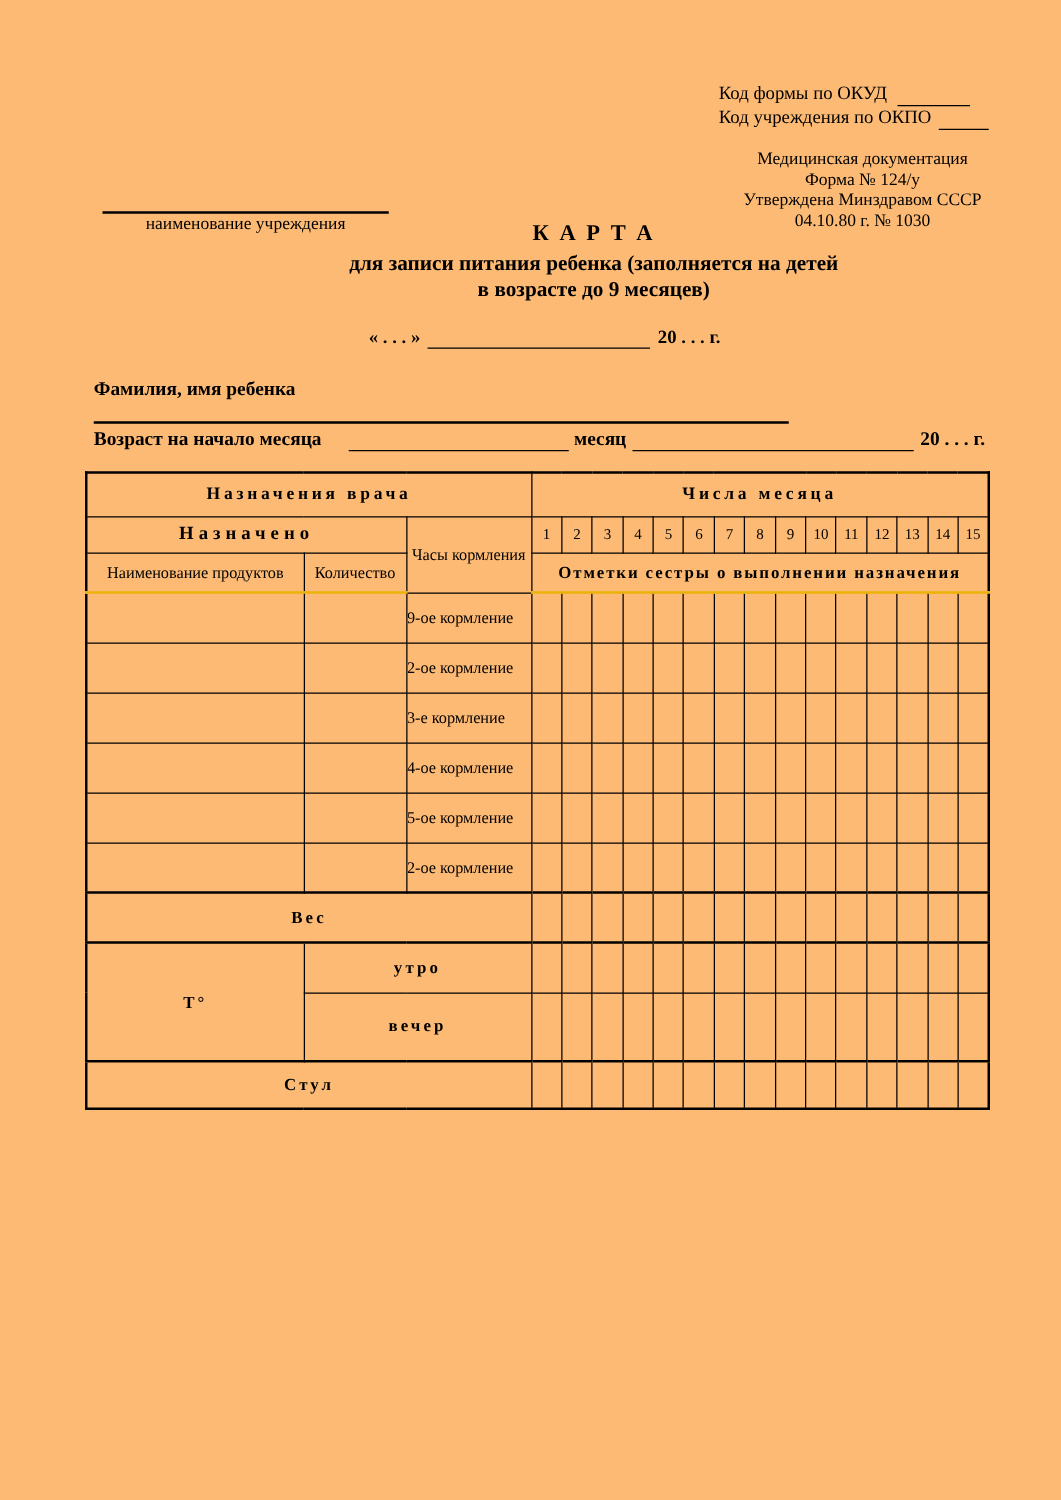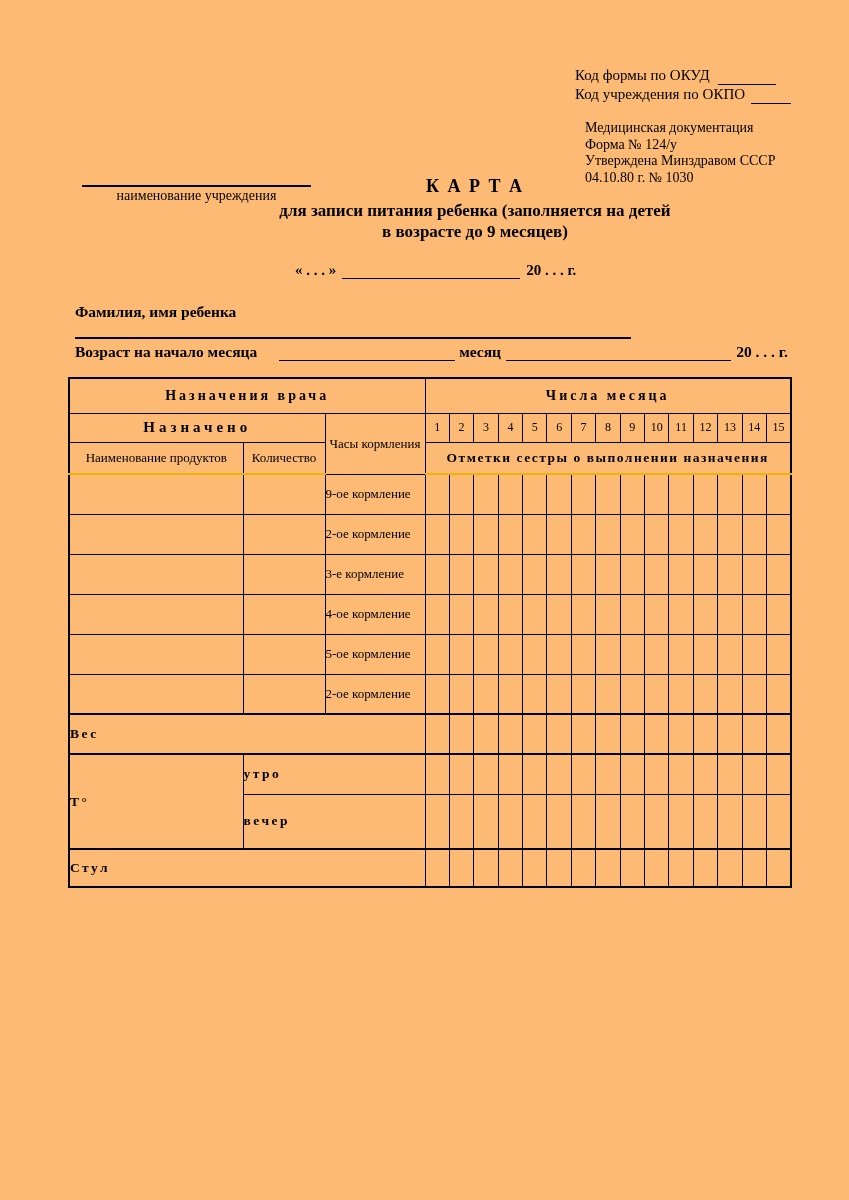--- a/index.html
+++ b/index.html
@@ -10,25 +10,25 @@
     overflow:hidden;
   }
 
   
   .codes { position:absolute; top:66px; left:575px; font-size:15px; line-height:19px; }
   .uline { display:inline-block; border-bottom:1.5px solid #000; height:13px; vertical-align:bottom; }
   .u1 { width:58px; margin-left:8px; }
   .u2 { width:40px; margin-left:6px; }
 
   
-  .docblock { position:absolute; top:120px; left:585px; width:210px; 
+  .docblock { position:absolute; top:120px; left:585px; width:210px; text-align:center;
               font-size:14px; line-height:16.5px; }
 
   
-  .inst { position:absolute; top:168px; left:82px; width:229px; text-align:center; font-size:14px; }
+  .inst { position:absolute; top:152px; left:82px; width:229px; text-align:center; font-size:14px; }
   .inst-line { height:17px; border-bottom:2px solid #000; }
   .inst-cap { padding-top:1px; }
 
   
   .titleblock { position:absolute; top:176px; left:235px; width:480px; text-align:center; }
   .title { font-weight:bold; font-size:18px; letter-spacing:2px; margin-bottom:3px; }
   .sub { font-weight:bold; font-size:17px; line-height:21px; }
 
   
   .dateline { position:absolute; top:262px; left:295px; font-weight:bold; font-size:15px; }
@@ -53,21 +53,21 @@
   tr.r-feed { height:40px; } tr.r-sec { height:40px; } tr.r-sub { height:55px; } tr.r-last { height:38px; }
   .hc { text-align:center; vertical-align:middle; }
   .hdr1 { font-weight:bold; font-size:14px; letter-spacing:3px; }
   .prescribed { font-weight:bold; font-size:15px; letter-spacing:4px; }
   .hours { font-size:13px; line-height:15px; padding:0 13px; }
   .small { font-size:13px; }
   .marks { font-weight:bold; font-size:13.5px; letter-spacing:1.5px; }
   .numcell { font-size:12px; text-align:center; vertical-align:middle; }
   .feedlbl { font-size:13px; padding-left:8px; text-align:left; vertical-align:middle; }
   .seclbl { font-weight:bold; font-size:13.5px; letter-spacing:2.5px; padding-left:10px;
-            text-align:left; vertical-align:middle; }
+            text-align:center; vertical-align:middle; }
   tr.r-sec td, tr.r-last td { border-top:2px solid #000; }
   tr.r-h3 td { border-bottom:2px solid #eab308; }
 
   
   .obs { position:absolute; top:876px; left:75px; width:713px; font-size:14px; }
   .obs-label { line-height:18px; }
   .obs-short { width:399px; height:9px; border-bottom:1.5px solid #000; }
   .ruled-line { height:14.5px; border-bottom:1.5px solid #000; }
 </style>
 </head>

